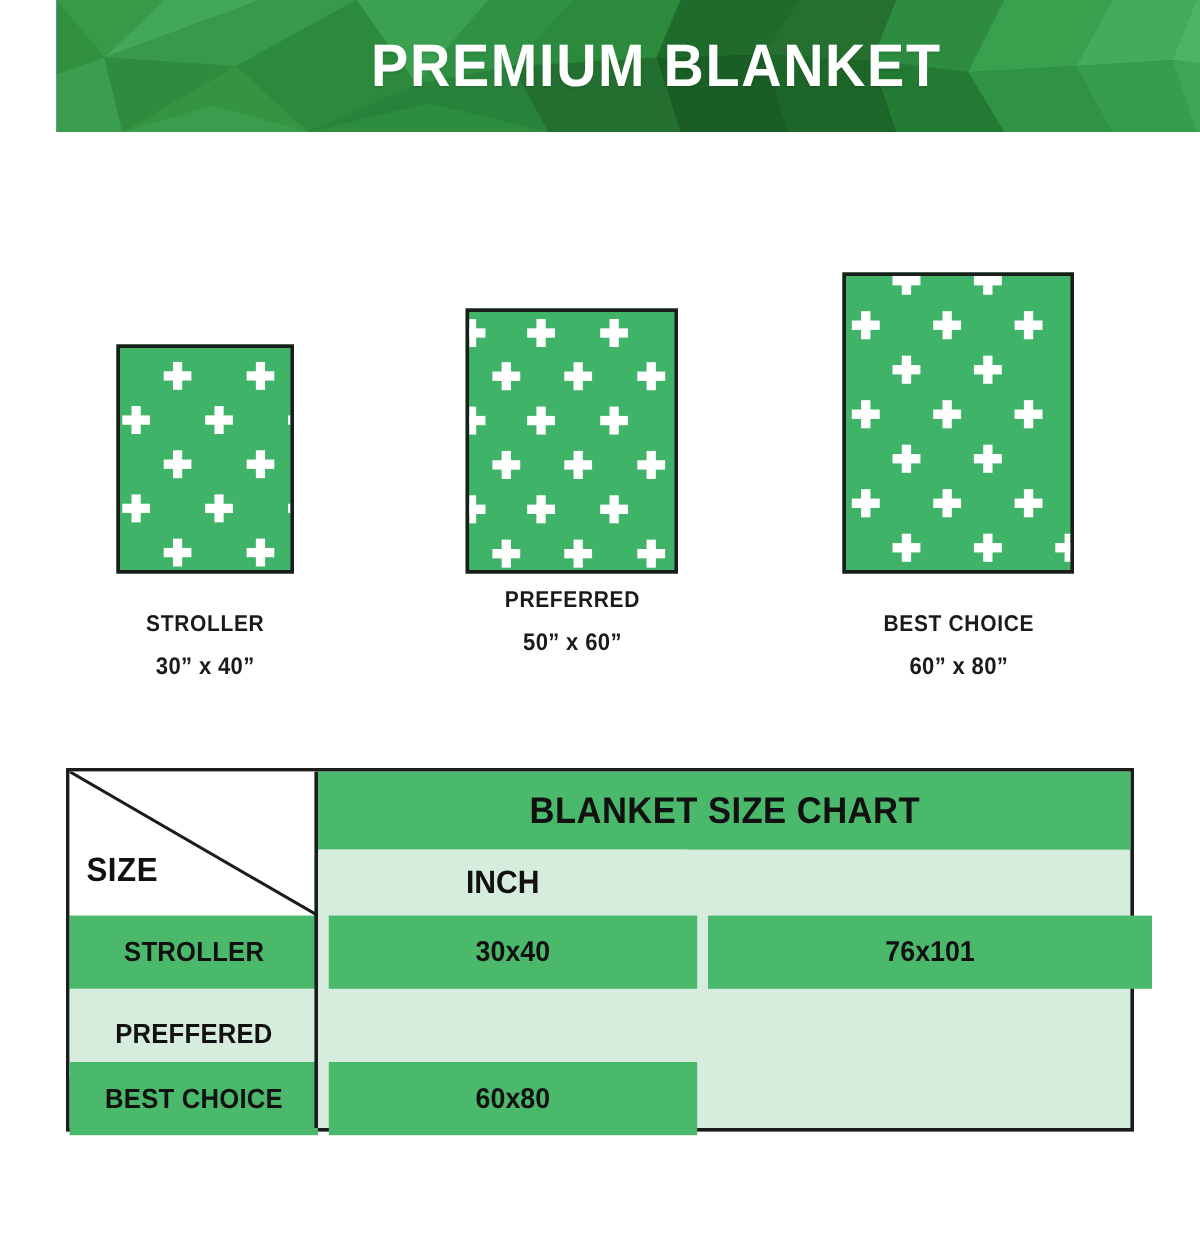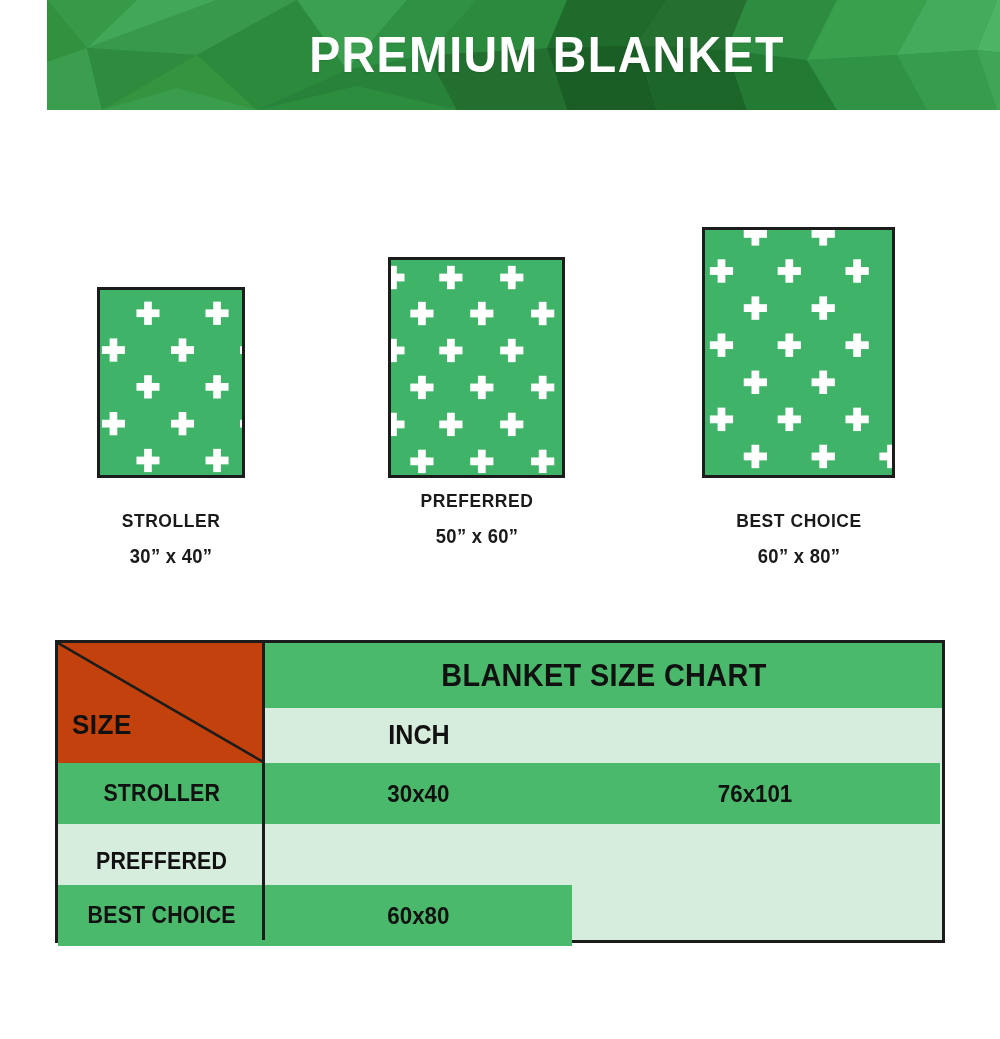--- a/index.html
+++ b/index.html
@@ -124,21 +124,21 @@
     color: #111111;
     font-weight: bold;
     white-space: nowrap;
   }
   .green  { background: #4bb96b; }
   .light  { background: #d6ecdc; }
 
   
   #cell-corner {
     left: 0; top: 0; width: 207px; height: 120px;
-    background: #c2410c;
+    background: #ffffff;
   }
   #corner-diagonal {
     position: absolute;
     left: 0; top: 0;
     width: 207px; height: 120px;
     display: block;
   }
   #corner-label {
     position: absolute;
     left: 14px;
@@ -159,22 +159,22 @@
   }
   #cell-title span { transform: scaleX(0.93); display: inline-block; }
 
   
   #cell-head-inch { left: 207px; top: 65px; width: 307px; height: 55px; font-size: 27px; }
   #cell-head-cm   { left: 514px; top: 65px; width: 370px; height: 55px; font-size: 27px; }
   #cell-head-inch span, #cell-head-cm span { transform: scaleX(0.93); display: inline-block; }
 
   
   .row-label { left: 0;    width: 207px; font-size: 23px; letter-spacing: 0.2px; }
-  .row-inch  { left: 207px; width: 307px; font-size: 24px; text-align: right; }
-  .row-cm    { left: 512px; width: 370px; font-size: 24px; }
+  .row-inch  { left: 216px; width: 307px; font-size: 24px; text-align: right; }
+  .row-cm    { left: 532px; width: 370px; font-size: 24px; }
   .row-label span, .row-inch span, .row-cm span { transform: scaleX(0.93); display: inline-block; }
 
   .r0 { top: 120px;  height: 61px; }
   .r1 { top: 181px;  height: 74px; }
   .r2 { top: 242px;  height: 61px; }
 
   
   #col-divider {
     position: absolute;
     left: 204px;

